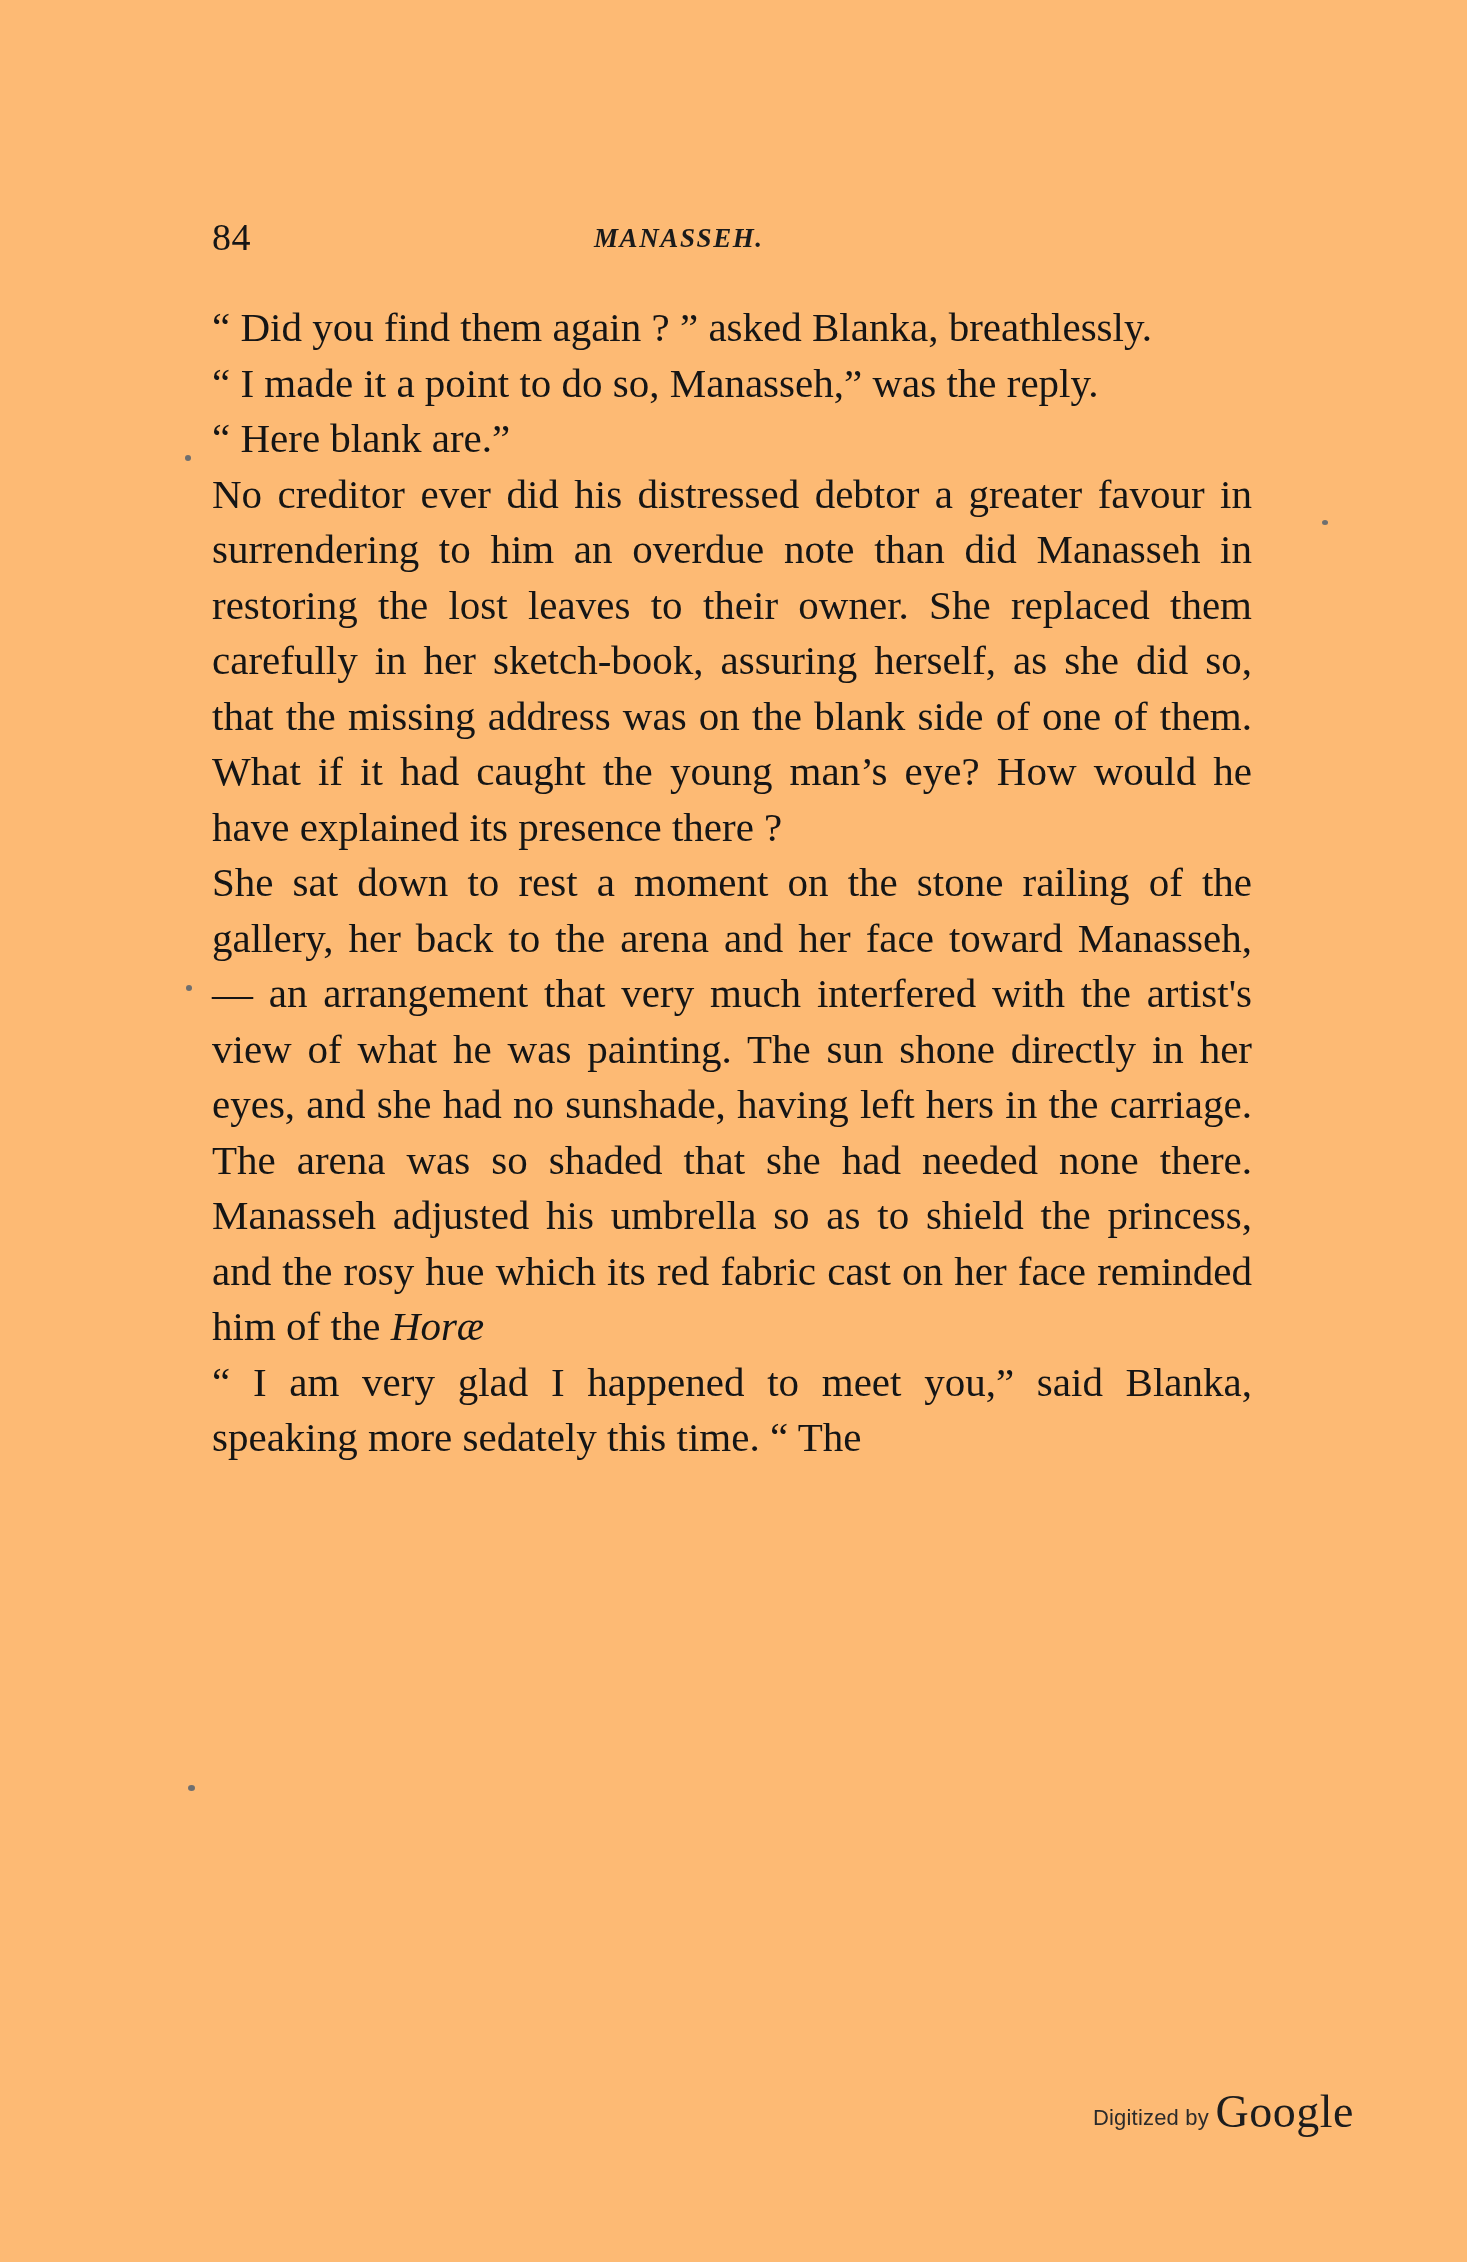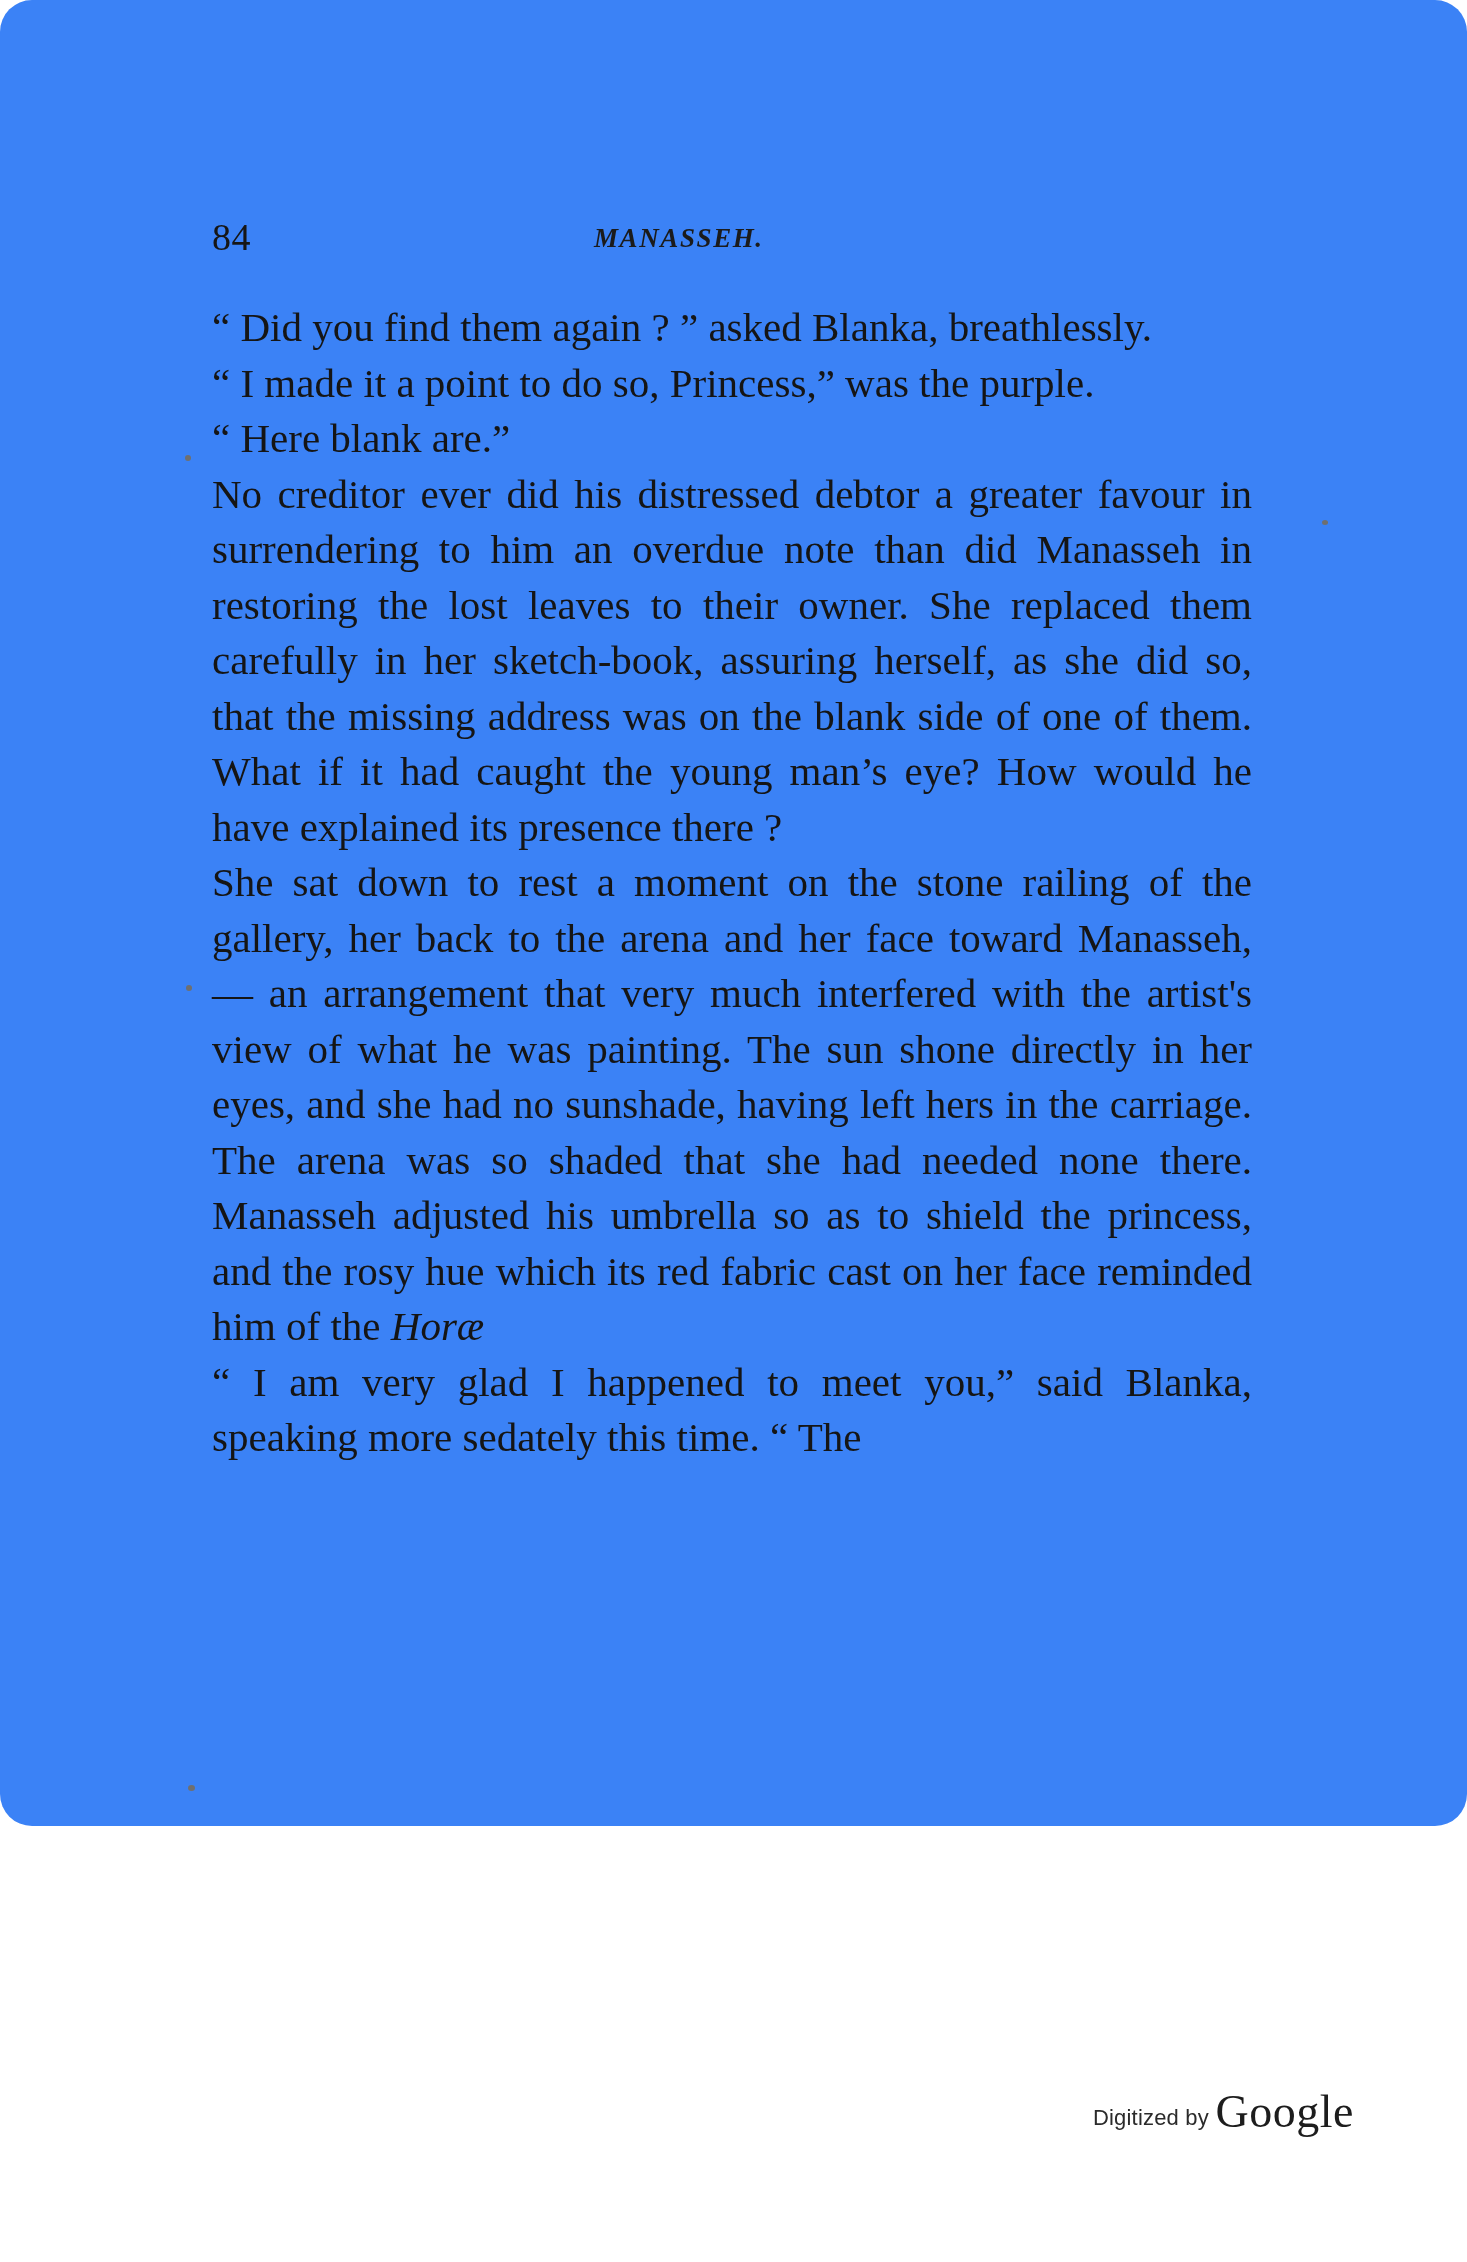--- a/index.html
+++ b/index.html
@@ -12,23 +12,22 @@
     height: 2262px;
     position: relative;
     font-family: "Liberation Serif", serif;
     color: #1a1a1a;
     overflow: hidden;
   }
   .page {
     position: absolute;
     top: 0; left: 0;
     width: 1467px;
-    height: 1826px;
-    background: #3b82f6;
-    border-radius: 32px;
+    height: 2262px;
+    background: #fdba74;
   }
   .header {
     position: absolute;
     top: 215px;
     left: 0;
     width: 1467px;
     height: 48px;
   }
   .page-number {
     position: absolute;
@@ -104,21 +103,21 @@
 
 <div class="page">
 
   <div class="header">
     <div class="page-number">84</div>
     <div class="running-title">MANASSEH.</div>
   </div>
 
   <div class="body-text">
     <p class="noindent">“ Did you find them again ? ” asked Blanka, breathlessly.</p>
-    <p class="noindent">“ I made it a point to do so, Princess,” was the purple.</p>
+    <p class="noindent">“ I made it a point to do so, Manasseh,” was the reply.</p>
     <p class="noindent">“ Here blank are.”</p>
     <p class="noindent">No creditor ever did his distressed debtor a greater favour in surrendering to him an overdue note than did Manasseh in restoring the lost leaves to their owner.  She replaced them carefully in her sketch-book, assuring herself, as she did so, that the missing address was on the blank side of one of them.  What if it had caught the young man’s eye?  How would he have explained its presence there ?</p>
     <p class="noindent"><span>She sat down to rest a moment on the stone railing of the gallery, her back to the arena and her face toward Manasseh, — an arrangement that very much interfered with the artist's view of what he was painting.  The sun shone directly in her eyes, and she had no sunshade, having left hers in the carriage.  The arena was so shaded that she had needed none there.  Manasseh adjusted his umbrella so as to shield the princess, and the rosy hue which its red fabric cast on her face reminded him of the </span><span class="italic">Horæ</span></p>
     <p class="noindent">“ I am very glad I happened to meet you,” said Blanka, speaking more sedately this time.  “ The</p>
   </div>
 
   <div class="footer">
     <div class="digitized">Digitized by</div>
     <div class="google-logo">Google</div>
   </div>

